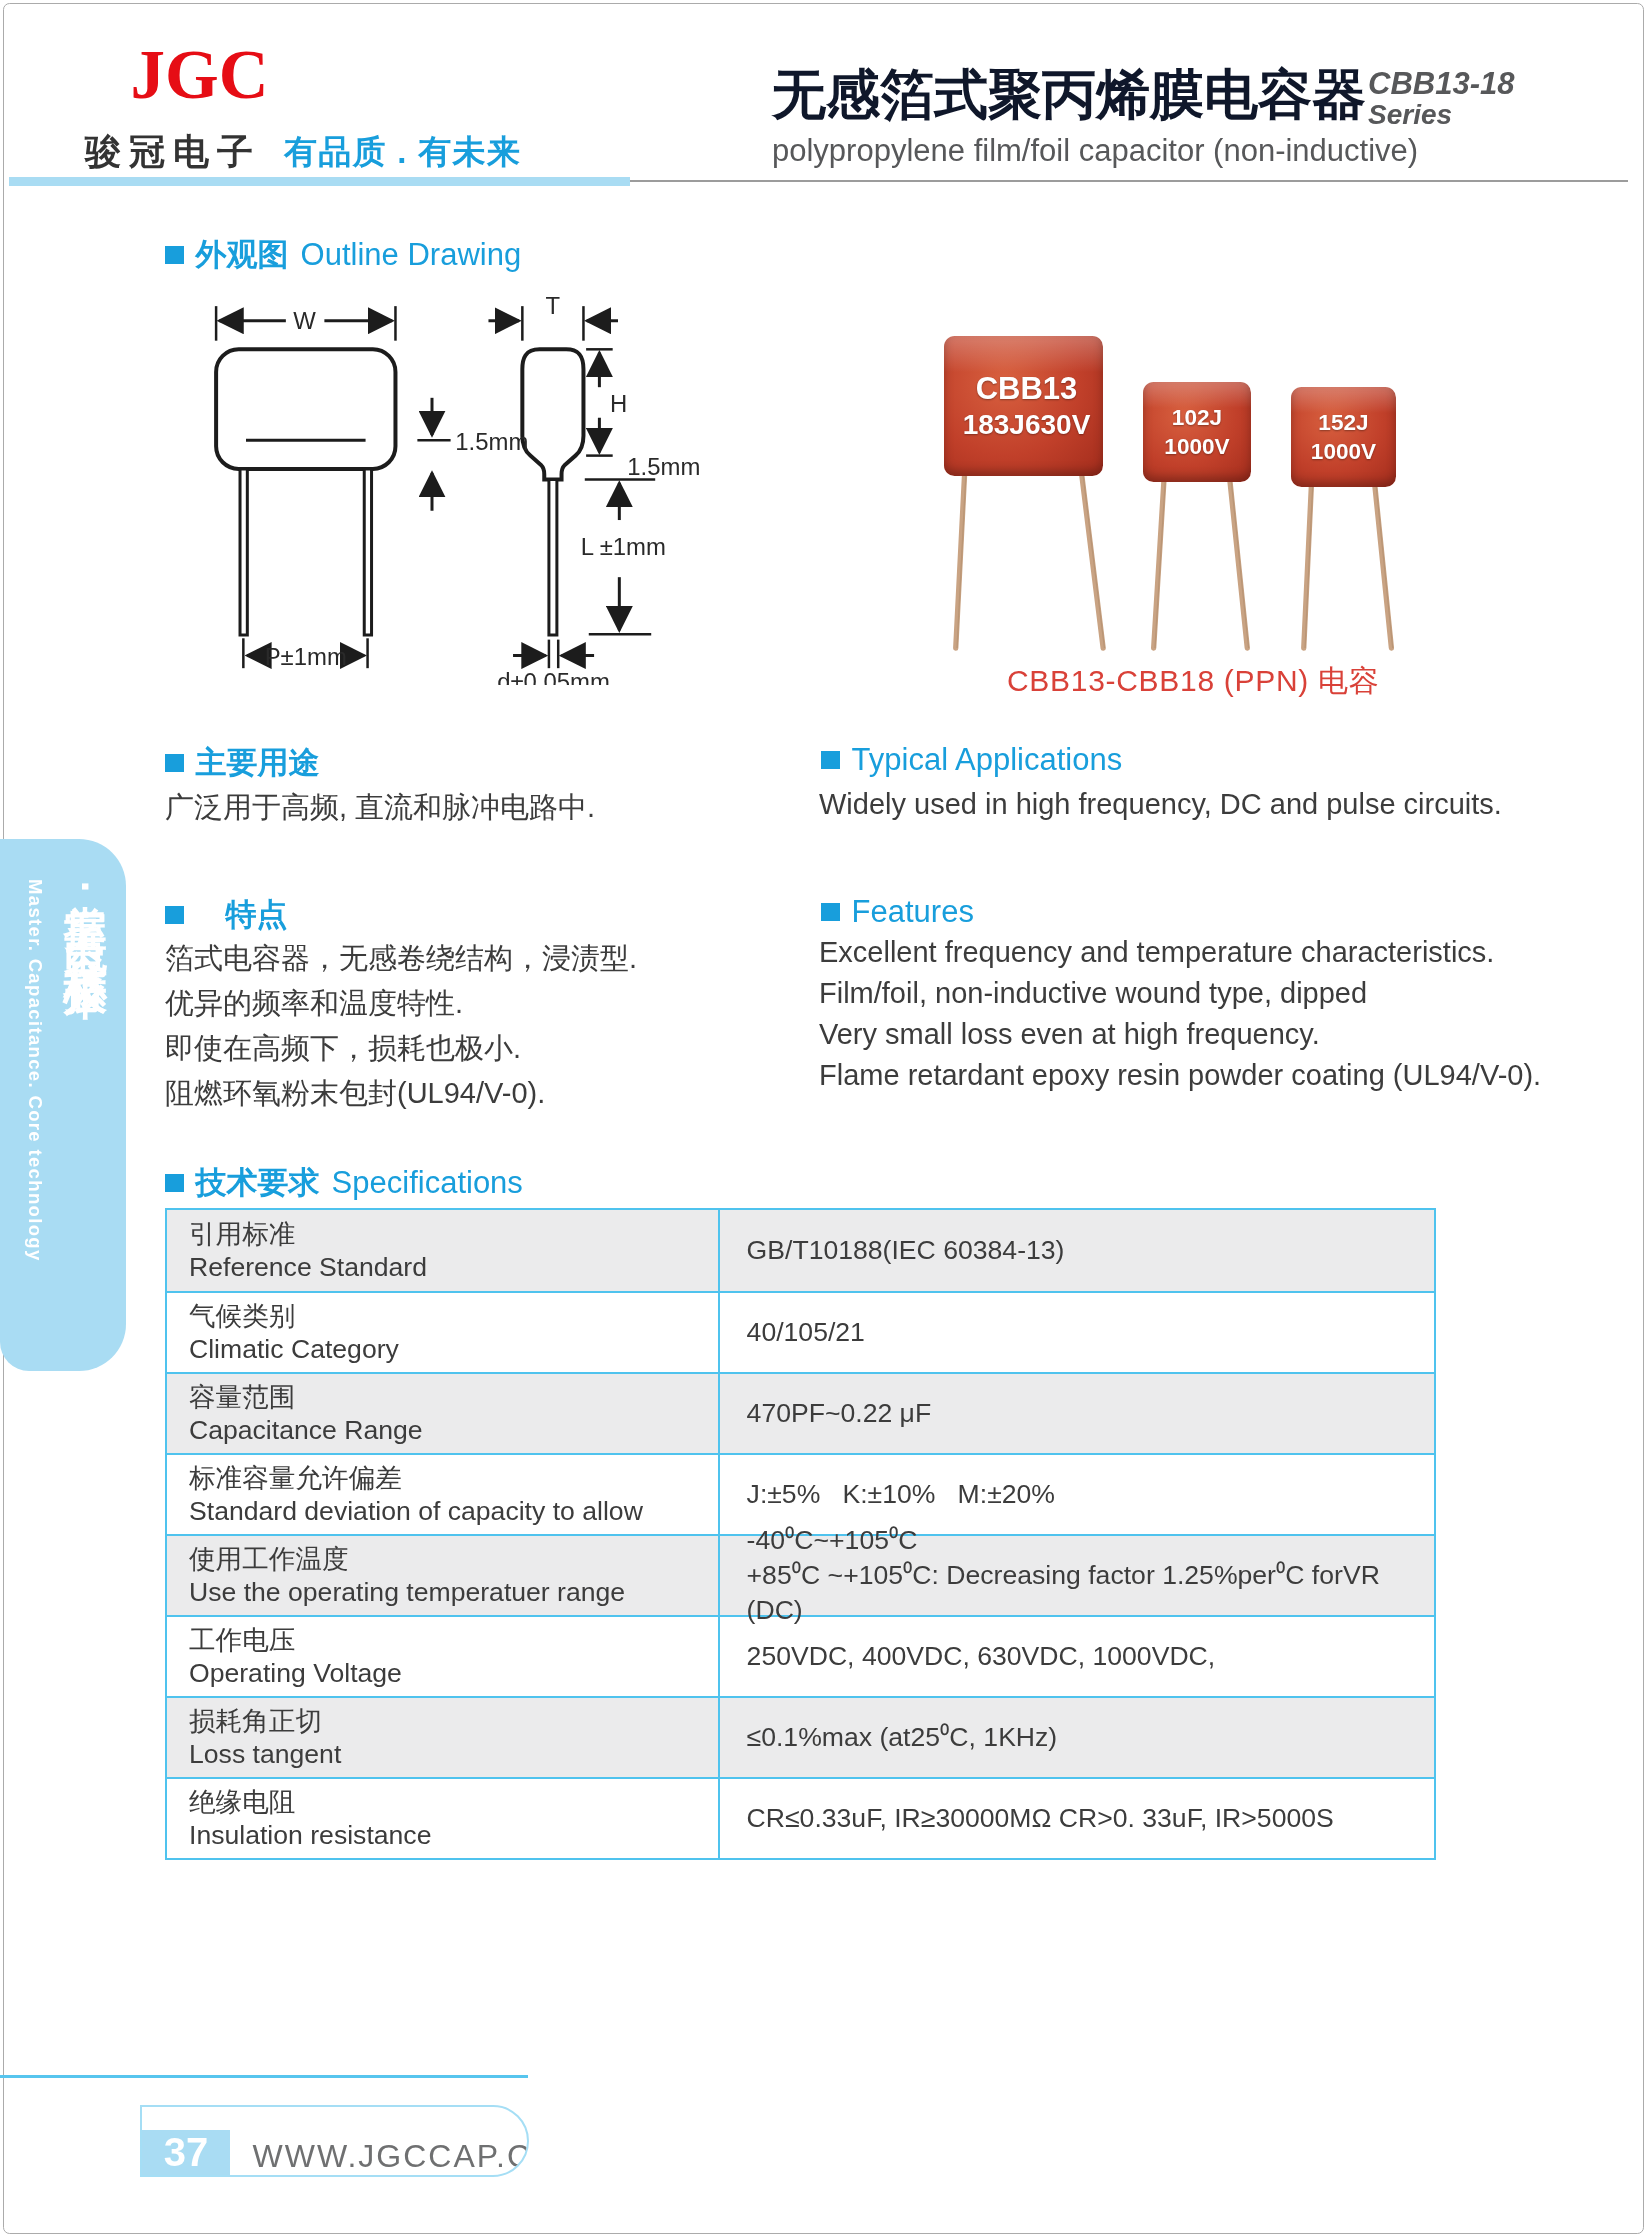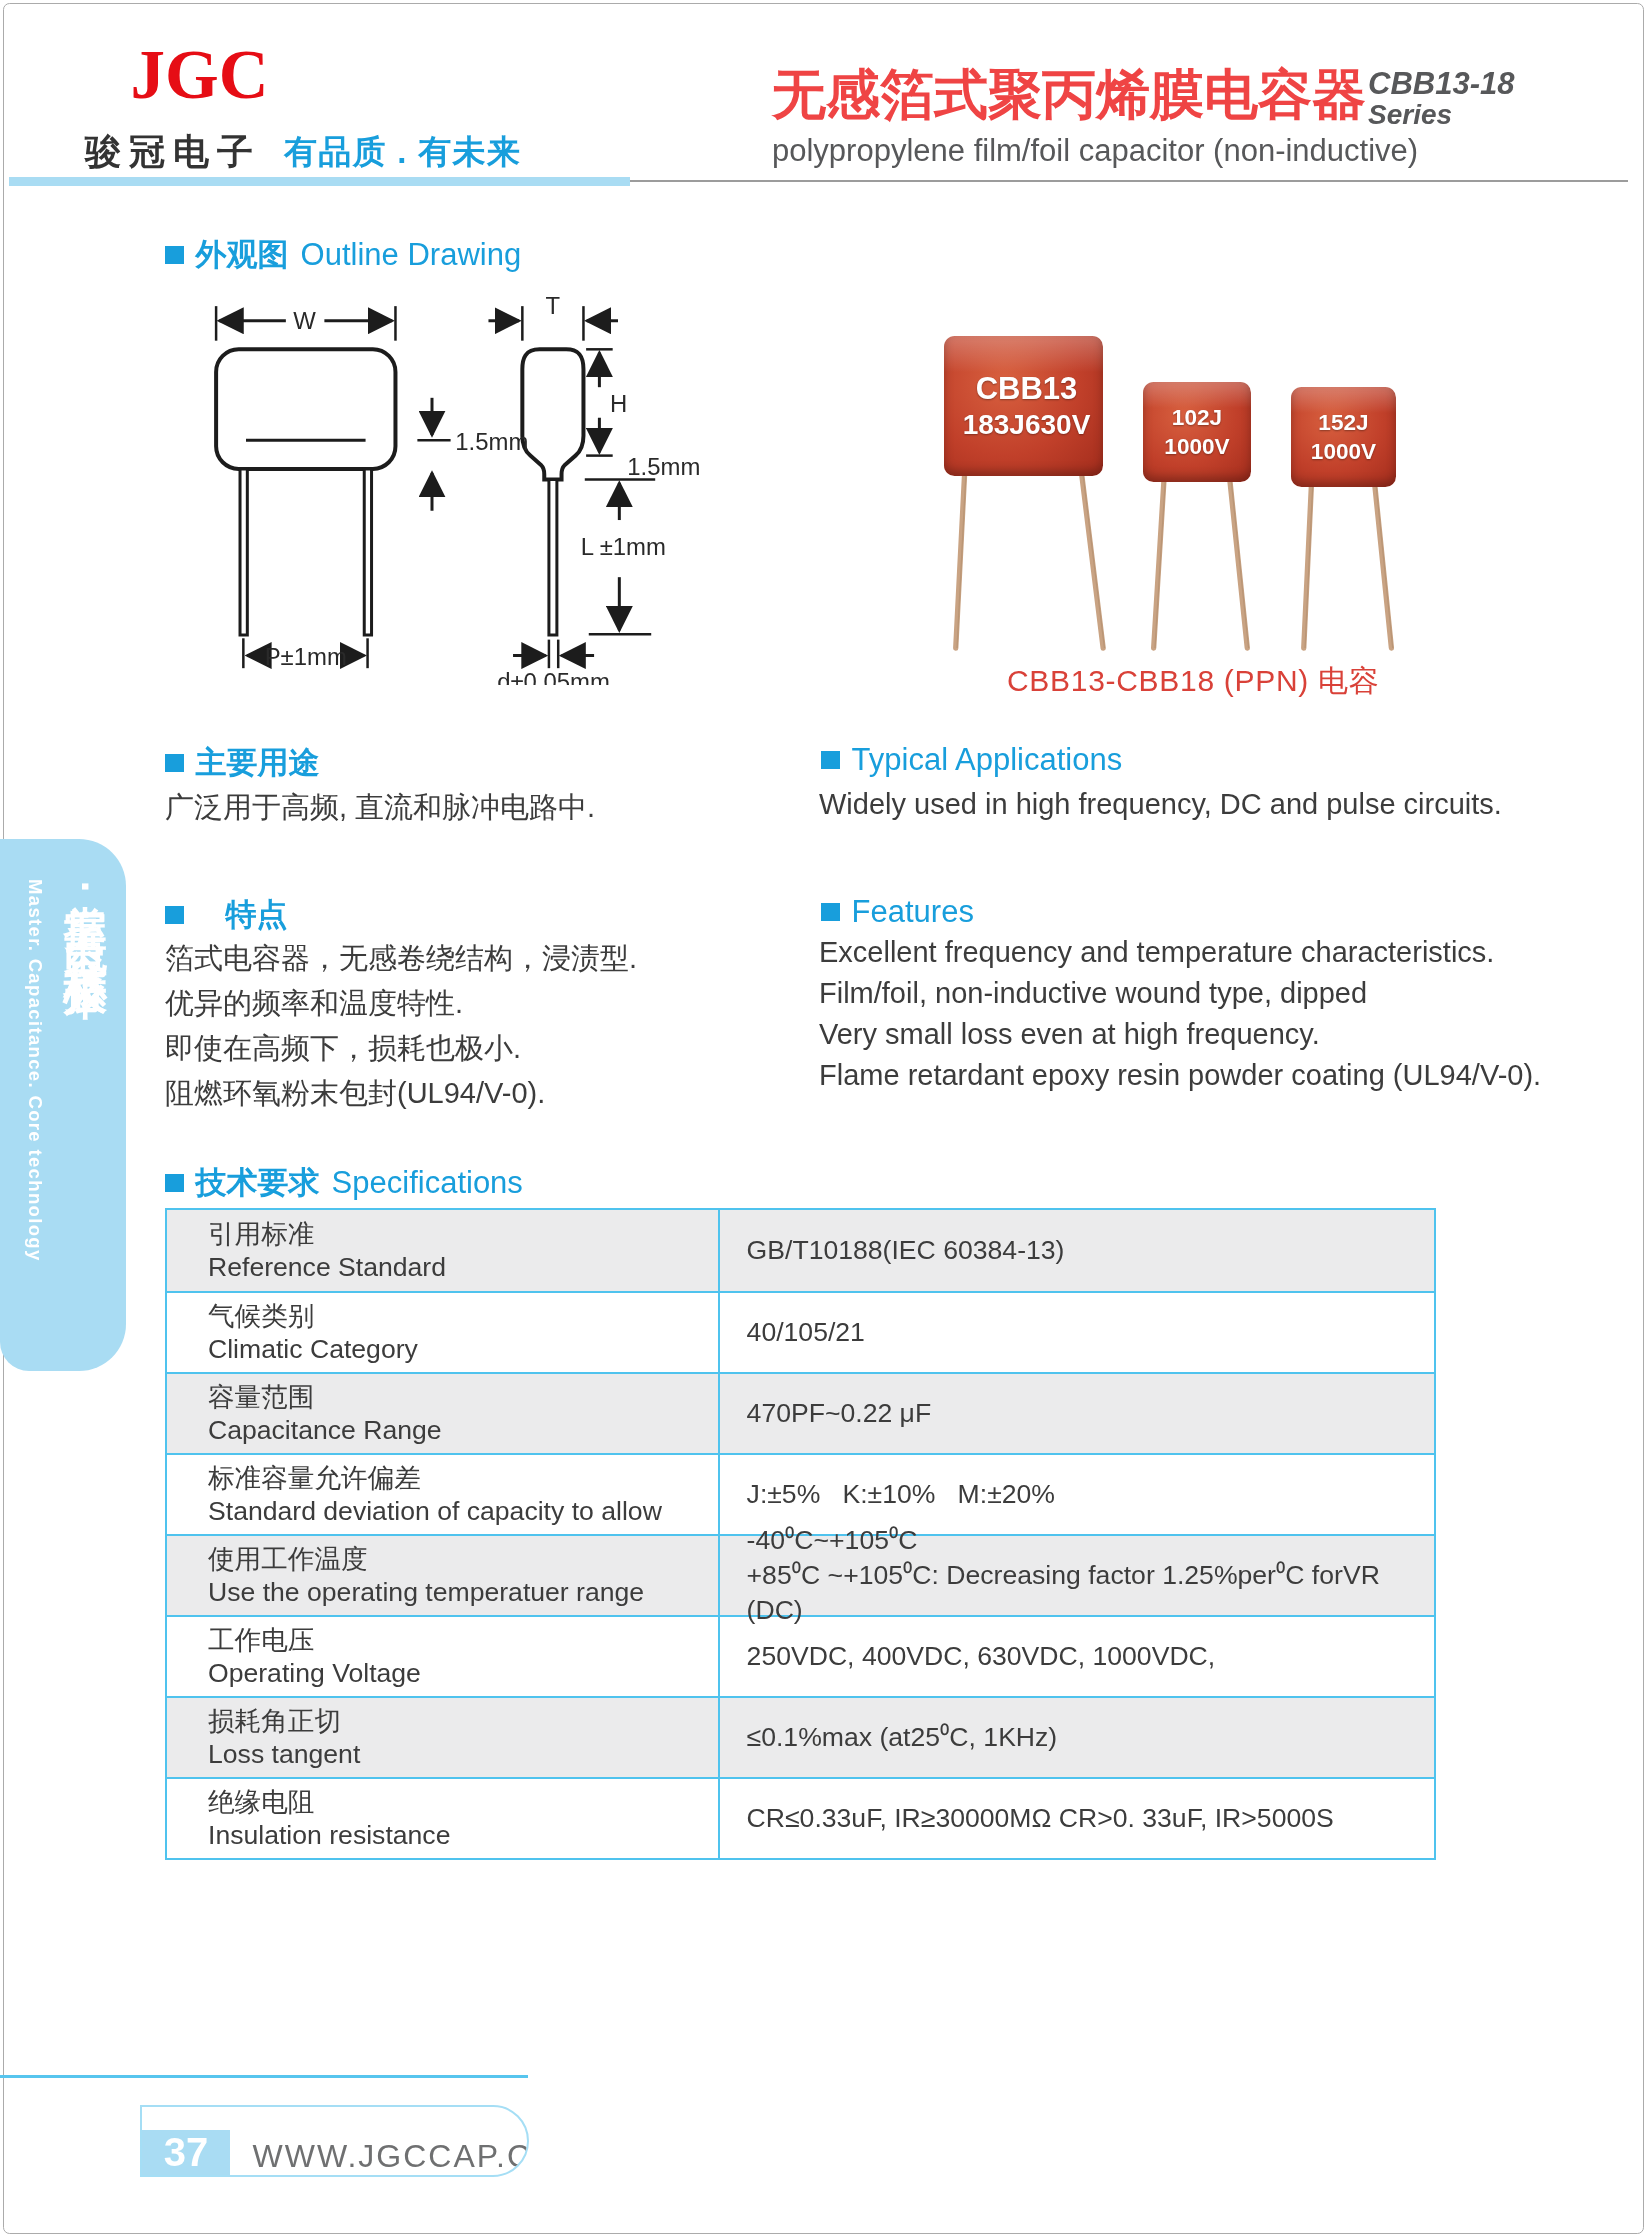--- a/index.html
+++ b/index.html
@@ -29,21 +29,21 @@
     font-size:36px;font-weight:bold;letter-spacing:8px;color:#333;
   }
   #slogan{
     left:284px;top:130px;
     font-size:33px;font-weight:bold;color:#189edc;letter-spacing:1.3px;
   }
   #header-blue-bar{left:9.3px;top:177px;width:621px;height:8.6px;background:#a9dcf3;}
   #header-gray-line{left:630px;top:180px;width:998px;height:2px;background:#9c9c9c;}
   #title-cn{
     left:772px;top:61px;
-    font-size:54px;font-weight:bold;color:#ef4444;letter-spacing:0px;
+    font-size:54px;font-weight:bold;color:#0f172a;letter-spacing:0px;
     line-height:66px;white-space:nowrap;
   }
   #title-series{
     left:1368px;top:68px;width:219px;
     font-style:italic;font-weight:bold;color:#57585a;
   }
   #series-line1{font-size:31px;line-height:32px;}
   #series-line2{font-size:28px;line-height:29px;}
   #subtitle-en{
     left:772px;top:133px;
@@ -96,21 +96,21 @@
     border:2px solid #4fc3ee;box-sizing:border-box;
     background:#fff;
   }
   .spec-row{display:flex;height:81px;box-sizing:border-box;}
   .spec-row + .spec-row{border-top:2px solid #4fc3ee;}
   .spec-row:nth-child(odd){background:#ebebec;}
   .spec-name{
     width:553px;flex:0 0 auto;box-sizing:border-box;
     border-right:2px solid #4fc3ee;
     display:flex;flex-direction:column;justify-content:center;
-    padding-left:41px;
+    padding-left:22px;
   }
   .spec-name .zh{font-size:26.6px;line-height:33px;color:#3c3c3c;}
   .spec-name .en{font-size:26.6px;line-height:33px;color:#3c3c3c;}
   .spec-value{
     flex:1;display:flex;align-items:center;
     padding-left:26.6px;font-size:26.6px;line-height:35px;color:#3c3c3c;
     white-space:pre-wrap;
   }
   
   #sidebar{

